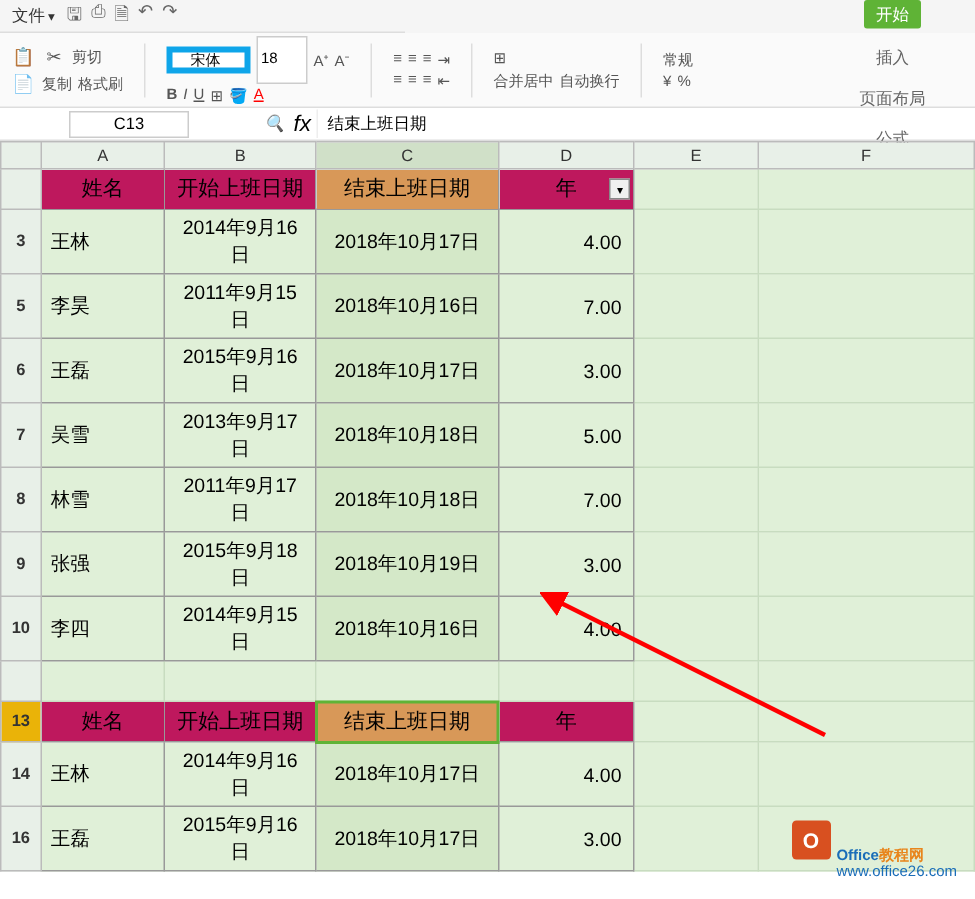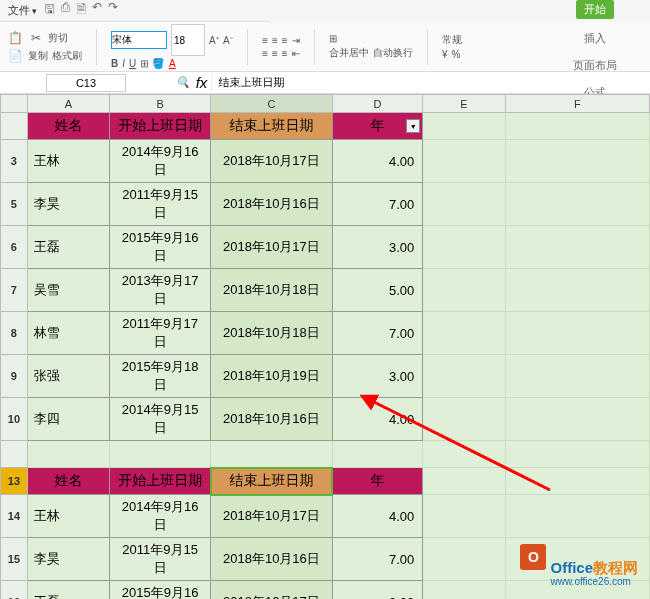--- a/index.html
+++ b/index.html
@@ -13,21 +13,21 @@
     
     .tabs { display: flex; align-items: center; background: #f5f5f5; padding-left: 270px; height: 22px; gap: 12px; font-size: 11px; position: absolute; top: 0; right: 0; width: 380px; flex-direction: column; }
     .tab { color: #666; cursor: pointer; }
     .tab.active { background: #5fb336; color: #fff; padding: 2px 8px; border-radius: 2px; }
     
     .ribbon { display: flex; background: #fafafa; border-bottom: 1px solid #ddd; padding: 4px 8px; height: 50px; gap: 14px; align-items: center; }
     .ribbon-group { display: flex; flex-direction: column; gap: 2px; font-size: 10px; color: #555; }
     .ribbon-row { display: flex; gap: 4px; align-items: center; }
     .ribbon-icon { width: 16px; height: 16px; display: inline-flex; align-items: center; justify-content: center; font-size: 12px; }
     .ribbon-sep { width: 1px; height: 36px; background: #ddd; }
-    .font-select { border: 1px solid #0ea5e9; font-size: 10px; padding: 1px 0; width: 56px; height: 18px; }
+    .font-select { border: 4px solid #0ea5e9; font-size: 10px; padding: 1px 12px; width: 56px; height: 18px; }
     .size-select { border: 1px solid #ccc; font-size: 10px; padding: 15px 2px; width: 34px; height: 18px; }
     
     .namebox-row { display: flex; align-items: center; border-bottom: 1px solid #ddd; height: 22px; background: #fff; }
     .namebox { width: 80px; border: 1px solid #ccc; padding: 2px 6px; font-size: 11px; text-align: center; margin-left: 46px; }
     .fx-label { margin-left: 50px; font-size: 11px; font-style: italic; color: #666; }
     .fx-icon { margin-left: 6px; font-size: 15px; font-style: italic; }
     .formula-bar { flex: 1; padding: 2px 6px; font-size: 11px; border-left: 1px solid #eee; margin-left: 4px; }
     
     .grid-wrap { position: relative; }
     .grid { border-collapse: collapse; width: 100%; table-layout: fixed; }
@@ -51,21 +51,21 @@
     .col-F { width: 140px; }
     
     .filter-btn { position: absolute; right: 2px; top: 50%; transform: translateY(-50%); width: 14px; height: 14px; border: 1px solid #888; background: #f0f0f0; font-size: 8px; display: flex; align-items: center; justify-content: center; }
     
     .arrow { position: absolute; top: 390px; left: 360px; width: 200px; height: 110px; pointer-events: none; }
     .arrow svg { width: 100%; height: 100%; }
     
     .watermark { position: absolute; bottom: 12px; right: 12px; display: flex; align-items: center; gap: 4px; }
     .watermark-icon { width: 26px; height: 26px; background: #d85020; border-radius: 3px; display: flex; align-items: center; justify-content: center; color: #fff; font-size: 14px; font-weight: bold; }
     .watermark-text { display: flex; flex-direction: column; line-height: 1.1; }
-    .watermark-title { font-size: 15px; font-weight: bold; margin-top: 32px; }
+    .watermark-title { font-size: 10px; font-weight: bold; margin-top: 32px; }
     .watermark-title .blue { color: #1a6db8; }
     .watermark-title .orange { color: #e8851c; }
     .watermark-url { font-size: 10px; color: #1a6db8; }
   </style>
 </head>
 <body>
 
 <div class="menubar">
   <span class="menu-file"><span>文件</span><span class="menu-dropdown">▾</span></span>
   <div class="quick-icons">
@@ -280,29 +280,20 @@
         <tr>
           <th class="row-head">14</th>
       <td>王林</td>
       <td class="center">2014年9月16日</td>
       <td class="center selcol">2018年10月17日</td>
       <td class="right">4.00</td>
       <td class="empty"></td>
       <td class="empty"></td>
         </tr>
         <tr>
-          <th class="row-head">15</th>
-      <td>李昊</td>
-      <td class="center">2011年9月15日</td>
-      <td class="center selcol">2018年10月16日</td>
-      <td class="right">7.00</td>
-      <td class="empty"></td>
-      <td class="empty"></td>
-        </tr>
-        <tr>
           <th class="row-head">16</th>
       <td>王磊</td>
       <td class="center">2015年9月16日</td>
       <td class="center selcol">2018年10月17日</td>
       <td class="right">3.00</td>
       <td class="empty"></td>
       <td class="empty"></td>
         </tr>
       </tbody>
 </table>

